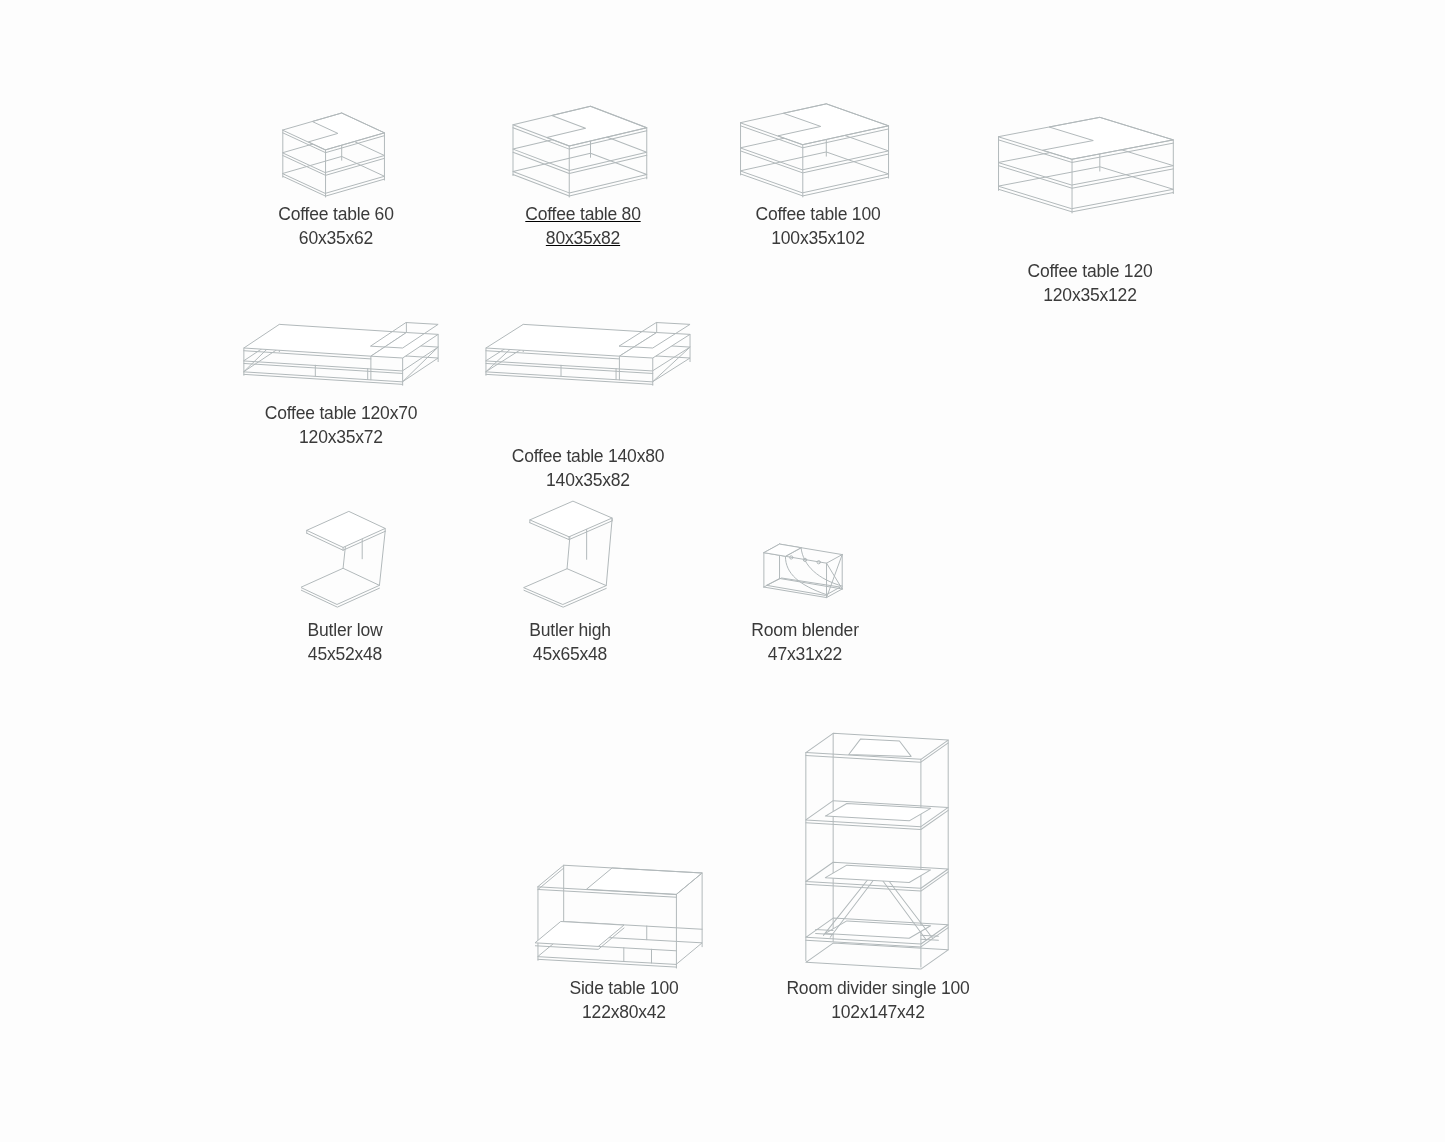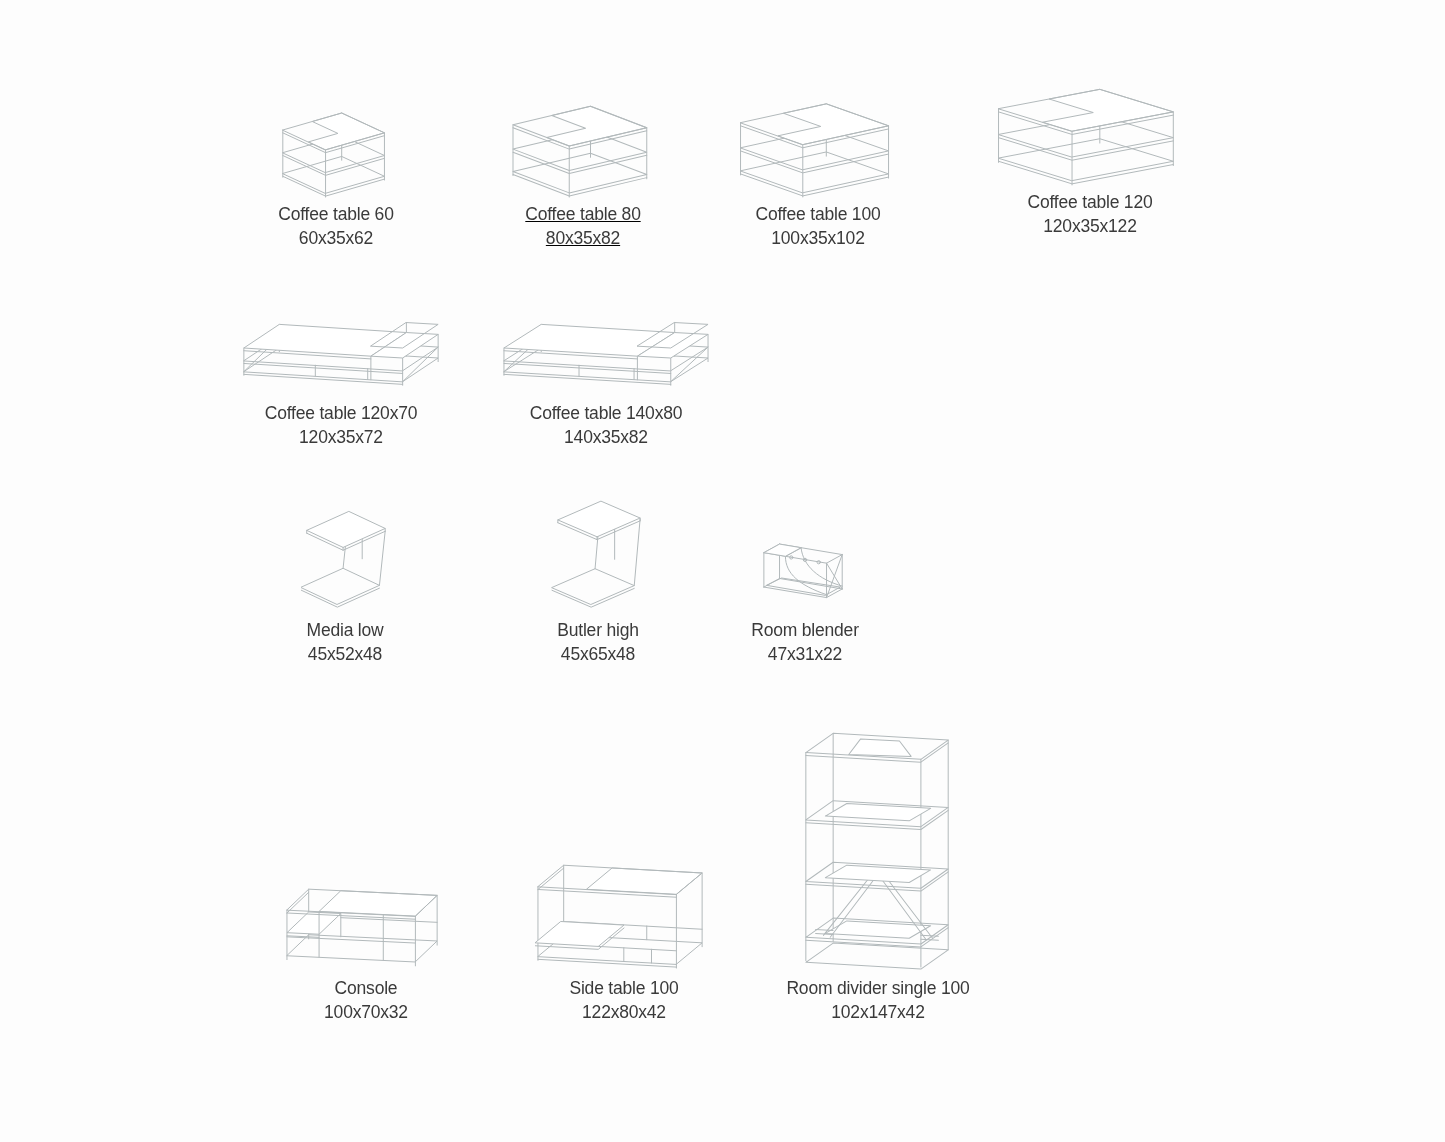--- a/index.html
+++ b/index.html
@@ -79,21 +79,21 @@
         <path class="wf" d="M4 36 L66 18 L111 39 L49 57 Z"></path>
         <path class="wf" d="M4 39 L49 60 L111 42"></path>
       </svg>
     </div>
     <figcaption>
       <div>Coffee table 100</div>
       <div>100x35x102</div>
     </figcaption>
   </figure>
 
-  <figure class="item row1" style="left:986px;top:68px;width:208px;">
+  <figure class="item row1" style="left:986px;top:96px;width:208px;gap:41px;">
     <div class="draw">
       <svg width="196" height="116" viewBox="0 0 120 108" preserveAspectRatio="none">
         <path class="wf" d="M4 60 L66 42 L111 63 L49 81 Z"></path>
         <path class="wf" d="M4 63 L49 84 L111 66"></path>
         <path class="wf" d="M4 82 L66 64 L111 85 L49 103 Z"></path>
         <path class="wf" d="M4 85 L49 106 L111 88"></path>
         <path class="wf" d="M4 36 V86 M66 18 V68 M111 39 V89 M49 57 V107"></path>
         <path class="panel" d="M35 27 L66 18 L111 39 L49 57 L31 48.6 L62 39.6 Z"></path>
         <path class="wf" d="M4 36 L66 18 L111 39 L49 57 Z"></path>
         <path class="wf" d="M4 39 L49 60 L111 42"></path>
@@ -120,21 +120,21 @@
         <path class="wf" d="M176 16 L210 18 L172 44 L138 42 Z"></path>
         <path class="wf" d="M2 47 L138 56"></path>
       </svg>
     </div>
     <figcaption>
       <div>Coffee table 120x70</div>
       <div>120x35x72</div>
     </figcaption>
   </figure>
 
-  <figure class="item row2" style="left:506px;top:294px;width:200px;">
+  <figure class="item row2" style="left:488px;top:294px;width:200px;gap:43px;">
     <div class="draw">
       <svg width="208" height="80" viewBox="0 0 212 88" preserveAspectRatio="none">
         <path class="wf" d="M2 58 L40 32 L210 43 L172 69 Z"></path>
         <path class="wf" d="M2 61 L172 72"></path>
         <path class="wf" d="M2 70 L40 44 L210 55 L172 81 Z"></path>
         <path class="wf" d="M2 73 L172 84"></path>
         <path class="wf" d="M2 44 V74 M40 18 V48 M210 29 V59 M172 44 V85 M138 42 V79 M176 16 V53"></path>
         <path class="wf" d="M78.5 62.9 V74.9 M134.6 66.6 V78.6"></path>
         <path class="wf" d="M2 70 L40 32 M172 81 L210 43"></path>
         <path class="panel" d="M2 44 L40 18 L176 27 L138 53 Z"></path>
@@ -155,26 +155,26 @@
         <path class="wf" d="M0 92 L44 72 L82 90 L38 110 Z"></path>
         <path class="wf" d="M0 95 L38 113 L82 93"></path>
         <path class="wf" d="M50 15 L44 72 M88 33 L82 90"></path>
         <path class="wf" d="M64 24 L64 62"></path>
         <path class="panel" d="M6 32 L50 12 L88 30 L44 50 Z"></path>
         <path class="wf" d="M6 35 L44 53 L88 33"></path>
         <path class="wf" d="M6 32 V35 M44 50 V53 M88 30 V33"></path>
       </svg>
     </div>
     <figcaption>
-      <div>Media low</div>
+      <div>Butler low</div>
       <div>45x52x48</div>
     </figcaption>
   </figure>
 
-  <figure class="item row3" style="left:498px;top:488px;width:200px;">
+  <figure class="item row3" style="left:470px;top:488px;width:200px;">
     <div class="draw">
       <svg width="96" height="122" viewBox="0 0 98 130" preserveAspectRatio="none">
         <path class="wf" d="M2 106 L46 86 L86 104 L42 124 Z"></path>
         <path class="wf" d="M2 109 L42 127 L86 107"></path>
         <path class="wf" d="M52 15 L46 86 M92 33 L86 104"></path>
         <path class="wf" d="M66 26 L66 76"></path>
         <path class="panel" d="M8 34 L52 14 L92 32 L48 52 Z"></path>
         <path class="wf" d="M8 37 L48 55 L92 35"></path>
         <path class="wf" d="M8 34 V37 M48 52 V55 M92 32 V35"></path>
       </svg>
@@ -199,40 +199,20 @@
         <circle class="wf" cx="48" cy="37.5" r="1.7"></circle>
         <circle class="wf" cx="62" cy="40" r="1.7"></circle>
       </svg>
     </div>
     <figcaption>
       <div>Room blender</div>
       <div>47x31x22</div>
     </figcaption>
   </figure>
 
-  <figure class="item row4" style="left:258px;top:712px;width:216px;">
-    <div class="draw">
-      <svg width="164" height="114" viewBox="0 0 166 110" preserveAspectRatio="none">
-        <path class="wf" d="M3 96 L25 76 L155 82 L133 102 Z"></path>
-        <path class="wf" d="M3 52 V100 M25 32 V80 M155 38 V86 M133 58 V106"></path>
-        <path class="panel" d="M3 74 L25 54 L57.5 55.5 L35.5 75.5 Z"></path>
-        <path class="wf" d="M3 77 L35.5 78.5"></path>
-        <path class="wf" d="M35.5 53.5 V97.5 M57.5 55.5 V78"></path>
-        <path class="wf" d="M3 78 L133 84 M57.5 59.5 L155 64"></path>
-        <path class="wf" d="M100.5 56.5 V100.5"></path>
-        <path class="panel" d="M35.5 53.5 L57.5 33.5 L155 38 L133 58 Z"></path>
-        <path class="wf" d="M3 52 L25 32 L155 38 L133 58 Z"></path>
-        <path class="wf" d="M3 55 L133 61 M3 55 L25 35"></path>
-      </svg>
-    </div>
-    <figcaption>
-      <div>Console</div>
-      <div>100x70x32</div>
-    </figcaption>
-  </figure>
 
   <figure class="item row4" style="left:516px;top:712px;width:216px;">
     <div class="draw">
       <svg width="178" height="130" viewBox="0 0 180 134" preserveAspectRatio="none">
         <path class="wf" d="M3 120 L29 98 L169 106 L143 128 Z"></path>
         <path class="wf" d="M3 123 L143 131"></path>
         <path class="wf" d="M3 48 V124 M29 26 V102 M169 34 V110 M143 56 V132"></path>
         <path class="wf" d="M29 84 L169 92 M113 88.6 V102.8"></path>
         <path class="panel" d="M0 106 L26 84 L90 87.7 L64 109.7 Z"></path>
         <path class="wf" d="M0 109 L64 112.7 L90 90.7"></path>

